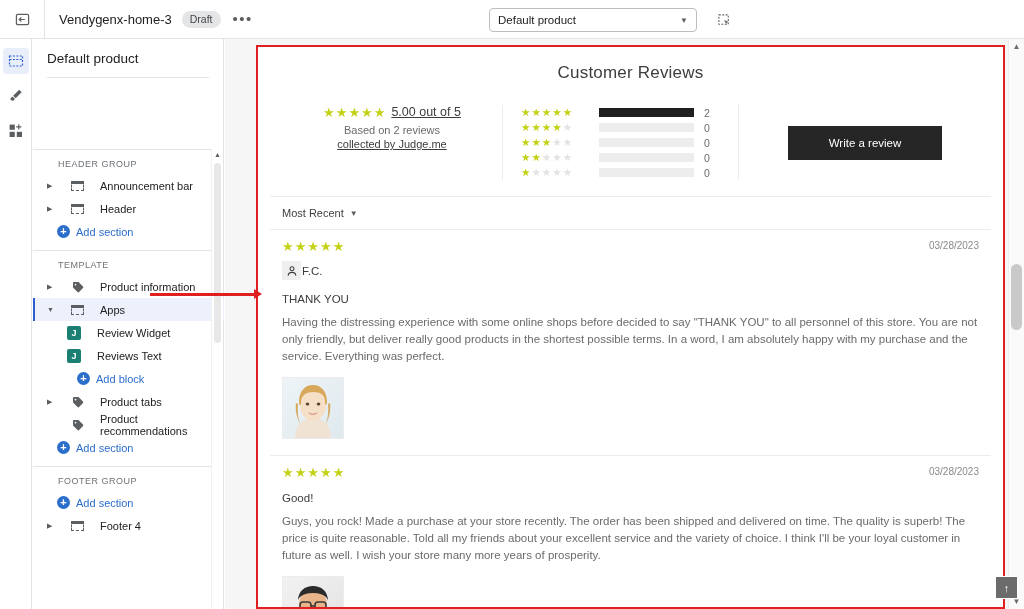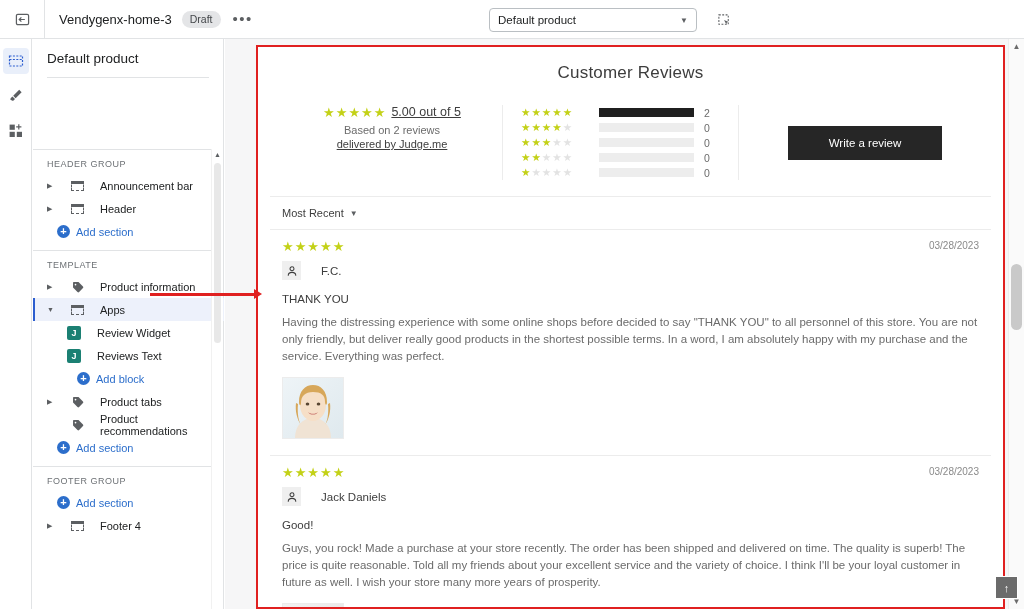--- a/index.html
+++ b/index.html
@@ -62,21 +62,21 @@
   .sb-plabel{font-size:9.5px;letter-spacing:.4px;color:#6d7175;}
   .sb-change{font-size:10.5px;color:#2c6ecb;text-decoration:none;}
   .sb-pname{font-size:11px;color:#202223;margin-top:3px;display:flex;align-items:center;gap:5px;}
   .sb-ext{font-size:9px;color:#5c5f62;}
   .sb-listwrap{
     position:absolute;left:0;top:110px;width:191px;height:460px;
     border-top:1px solid #e1e3e5;box-sizing:border-box;overflow:hidden;
   }
   .sb-group{padding:9px 0 7px 0;border-bottom:1px solid #e1e3e5;}
   .sb-group.last{border-bottom:none;}
-  .sb-caption{font-size:9px;letter-spacing:.5px;color:#6d7175;padding:0 0 5px 14px;}
+  .sb-caption{font-size:9px;letter-spacing:.5px;color:#6d7175;padding:0 0 5px 25px;}
   .sb-item{
     height:23px;display:flex;align-items:center;padding-left:14px;box-sizing:border-box;
     font-size:11px;color:#202223;position:relative;gap:16px;
   }
   .sb-item.sel{background:#edf1fb;}
   .sb-item.sel::before{content:"";position:absolute;left:0;top:0;width:2px;height:23px;background:#2c5ecf;}
   .sb-item.indent{padding-left:34px;}
   .tri{width:8px;font-size:7px;color:#5c5f62;flex:0 0 8px;}
   .tri.none{visibility:hidden;}
   .sec-ico{
@@ -141,21 +141,21 @@
     padding:11px 0;width:154px;text-align:center;
   }
   .rule{height:1px;background:#ececec;}
   .sortbar{padding:9px 0 9px 12px;}
   .sort{display:inline-flex;align-items:center;gap:6px;font-size:11px;color:#3d3d3d;}
   .sort .chev{font-size:8px;color:#5c5f62;}
 
   .review{padding:10px 12px 0 12px;border-top:1px solid #ececec;}
   .rv-top{display:flex;align-items:flex-start;justify-content:space-between;}
   .rv-date{font-size:10px;color:#8a8a8a;}
-  .rv-author{display:flex;align-items:center;gap:20px;margin-top:8px;}
+  .rv-author{display:flex;align-items:center;gap:1px;margin-top:8px;}
   .avatar{
     width:19px;height:19px;background:#efefef;display:flex;align-items:center;justify-content:center;color:#3d3d3d;
   }
   .rv-name{font-size:11.5px;color:#3d3d3d;}
   .rv-heading{font-size:11.5px;color:#3d3d3d;margin-top:13px;font-weight:normal;}
   .rv-body{font-size:11.5px;color:#6b6b6b;line-height:17px;margin-top:9px;}
   .rv-photo{width:62px;height:62px;margin-top:12px;border:1px solid #ececec;box-sizing:border-box;overflow:hidden;}
 
   
   .cv-scroll{position:absolute;right:0;top:0;width:15px;height:570px;background:#fafafa;border-left:1px solid #ededed;}
@@ -340,21 +340,21 @@
               <span class="stars">
                 <span class="star">★</span>
                 <span class="star">★</span>
                 <span class="star">★</span>
                 <span class="star">★</span>
                 <span class="star">★</span>
               </span>
               <span class="score">5.00 out of 5</span>
             </div>
             <div class="based">Based on 2 reviews</div>
-            <a class="collected">delivered by Judge.me</a>
+            <a class="collected">collected by Judge.me</a>
           </div>
 
           <div class="sum-mid">
             <div class="hist-row">
               <span class="stars">
                 <span class="star">★</span>
                   <span class="star">★</span>
                   <span class="star">★</span>
                   <span class="star">★</span>
                   <span class="star">★</span>
@@ -478,29 +478,20 @@
           <div class="rv-top">
             <span class="stars">
               <span class="star">★</span>
                 <span class="star">★</span>
                 <span class="star">★</span>
                 <span class="star">★</span>
                 <span class="star">★</span>
             </span>
             <span class="rv-date">03/28/2023</span>
           </div>
-          <div class="rv-author">
-            <span class="avatar">
-              <svg width="12" height="12" viewBox="0 0 14 14" fill="none" stroke="currentColor" stroke-width="1.2">
-                <circle cx="7" cy="4.4" r="2.3"></circle>
-                  <path d="M2.6 12.4c0-2.4 2-3.8 4.4-3.8s4.4 1.4 4.4 3.8"></path>
-              </svg>
-            </span>
-            <span class="rv-name">Jack Daniels</span>
-          </div>
           <div class="rv-heading">Good!</div>
           <div class="rv-body">Guys, you rock! Made a purchase at your store recently. The order has been shipped and delivered on time. The quality is superb! The price is quite reasonable. Told all my friends about your excellent service and the variety of choice. I think I'll be your loyal customer in future as well. I wish your store many more years of prosperity.</div>
           <div class="rv-photo">
             <svg width="60" height="60" viewBox="0 0 60 60">
               <defs>
                 <linearGradient id="bgm" x1="0" y1="0" x2="1" y2="1">
                   <stop offset="0" stop-color="#f2f2f2"></stop>
                     <stop offset="1" stop-color="#e2e2e2"></stop>
                 </linearGradient>
               </defs>

